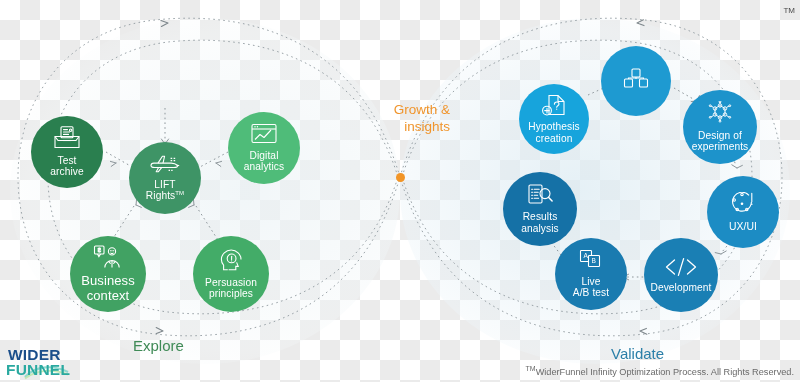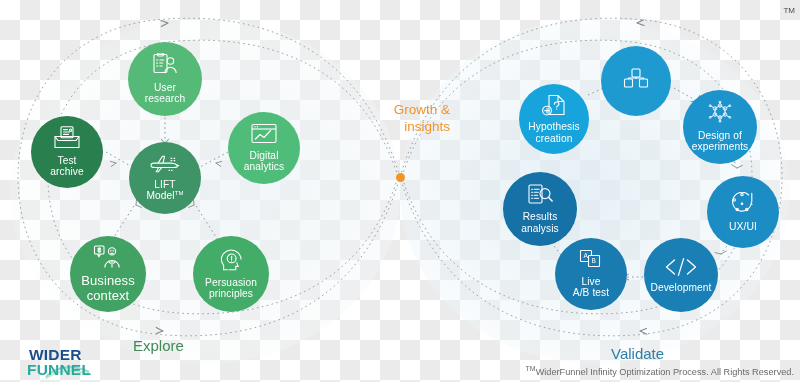--- a/index.html
+++ b/index.html
@@ -53,21 +53,21 @@
   .tm-corner{
     position:absolute;right:5px;top:6px;font-size:8px;color:#4a4a4a;
   }
   .credit{
     position:absolute;right:6px;bottom:5px;font-size:9.2px;color:#6a6a6a;
     white-space:nowrap;
   }
   .credit sup{font-size:7px;}
 
   
-  #logo{position:absolute;left:2px;bottom:2px;width:104px;height:36px;margin-left:21px;}
+  #logo{position:absolute;left:2px;bottom:2px;width:104px;height:36px;}
   #logo .w{position:absolute;left:6px;top:2px;font-size:15.5px;font-weight:bold;
     color:#1b4e8a;letter-spacing:.2px;font-family:"Liberation Sans",sans-serif;}
   #logo .f{position:absolute;left:4px;top:17px;font-size:15.5px;font-weight:bold;
     color:#2aa9a0;letter-spacing:.2px;font-family:Liberation Sans, sans-serif;}
   #logo .swoosh{position:absolute;left:22px;top:19px;}
 </style>
 </head>
 <body>
 
 <div id="stage">
@@ -126,33 +126,20 @@
       <path d="M547,236 l-0.6,6 M547,236 l5.6,-2.2"></path>
     </g>
   </svg>
 
   <div class="growth">
     <span>Growth &amp;</span><br>
     <span>insights</span>
   </div>
   <div class="center-dot"></div>
 
-  <div class="node" style="left:128px;top:42px;width:74px;height:74px;background:#55B978;font-size:10.2px;">
-    <span class="ico">
-      <svg width="30" height="24" viewBox="0 0 30 24" fill="none" stroke="#fff" stroke-width="1.1">
-        <rect x="4" y="1.5" width="13" height="18" rx="1.2"></rect>
-        <rect x="7.5" y="0" width="6" height="3" rx="1"></rect>
-        <path d="M6.6 7h1.2M6.6 10h1.2M6.6 13h1.2" stroke-linecap="round"></path>
-        <path d="M9.8 7h4M9.8 10h3M9.8 13h2.4" stroke-linecap="round"></path>
-        <circle cx="20.5" cy="8" r="3.2"></circle>
-        <path d="M14.8 20c0-3.2 2.6-5.6 5.7-5.6s5.7 2.4 5.7 5.6"></path>
-      </svg>
-    </span>
-    <span class="lbl"><span>User</span><br><span>research</span></span>
-  </div>
 
   <div class="node" style="left:31px;top:116px;width:72px;height:72px;background:#2A7F4F;font-size:10.2px;">
     <span class="ico">
       <svg width="28" height="24" viewBox="0 0 28 24" fill="none" stroke="#fff" stroke-width="1.1">
         <rect x="8" y="0.8" width="12" height="11" rx="1"></rect>
         <path d="M10.5 3.6h4M10.5 6h6M10.5 8.4h5" stroke-linecap="round"></path>
         <circle cx="17.6" cy="4.2" r="1.2"></circle>
         <path d="M2 10.5h24v11H2z"></path>
         <path d="M2 10.5l3 4h18l3-4"></path>
         <path d="M10 14.5h8"></path>
@@ -178,21 +165,21 @@
     <span class="ico">
       <svg width="34" height="20" viewBox="0 0 34 20" fill="none" stroke="#fff" stroke-width="1.1" stroke-linejoin="round">
         <path d="M3 11.5c0-1.4 1.2-2.4 2.8-2.4h17.4c2.4 0 5 1 6.6 2.4 0 1.3-2 2-4 2H6.6C4.6 13.5 3 12.8 3 11.5z"></path>
         <path d="M10 9.1L14.4 2.2h2.2L15 9.1"></path>
         <path d="M10.6 13.6l-2.4 4.2h2l3.4-4.2"></path>
         <path d="M22.6 6.6h1.6M25.6 6.6h1.6M22.6 4.4h1.6M25.6 4.4h1.6"></path>
         <path d="M20.6 16.4h1.4M23.2 16.4h1.4"></path>
         <path d="M28.6 11.5h2.6"></path>
       </svg>
     </span>
-    <span class="lbl"><span>LIFT</span><br><span>Model</span><sup style="font-size:6px">TM</sup></span>
+    <span class="lbl"><span>LIFT</span><br><span>Rights</span><sup style="font-size:6px">TM</sup></span>
   </div>
 
   <div class="node" style="left:70px;top:236px;width:76px;height:76px;background:#41A263;font-size:13px;">
     <span class="ico">
       <svg width="30" height="24" viewBox="0 0 30 24" fill="none" stroke="#fff" stroke-width="1.1">
         <rect x="1.5" y="1" width="9.5" height="8" rx="1"></rect>
         <path d="M4.5 9l1.4 2.6L7.6 9"></path>
         <path d="M6.2 3v4.2M5 4.1c0-.7.6-1.1 1.4-1.1.7 0 1.2.3 1.2.9 0 1.4-2.6.6-2.6 2 0 .6.6 1 1.4 1 .8 0 1.4-.4 1.4-1" stroke-linecap="round"></path>
         <circle cx="19" cy="6.4" r="3.6"></circle>
         <path d="M17.4 5.8h.9M19.8 5.8h.9M17.8 8.1c.6.7 1.8.7 2.4 0" stroke-linecap="round"></path>

